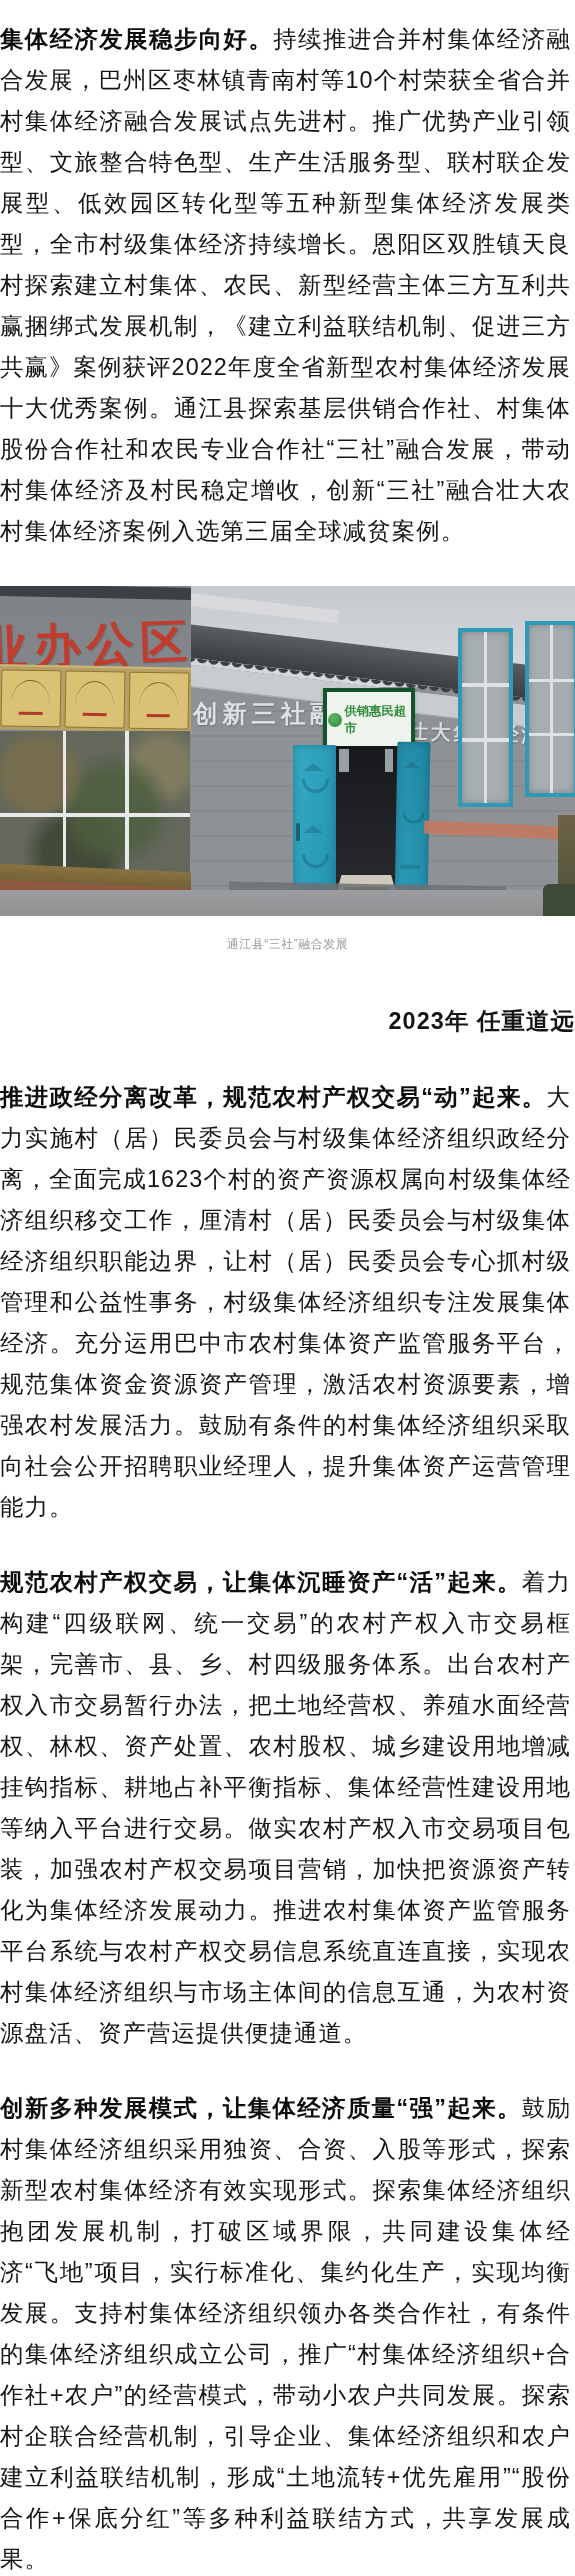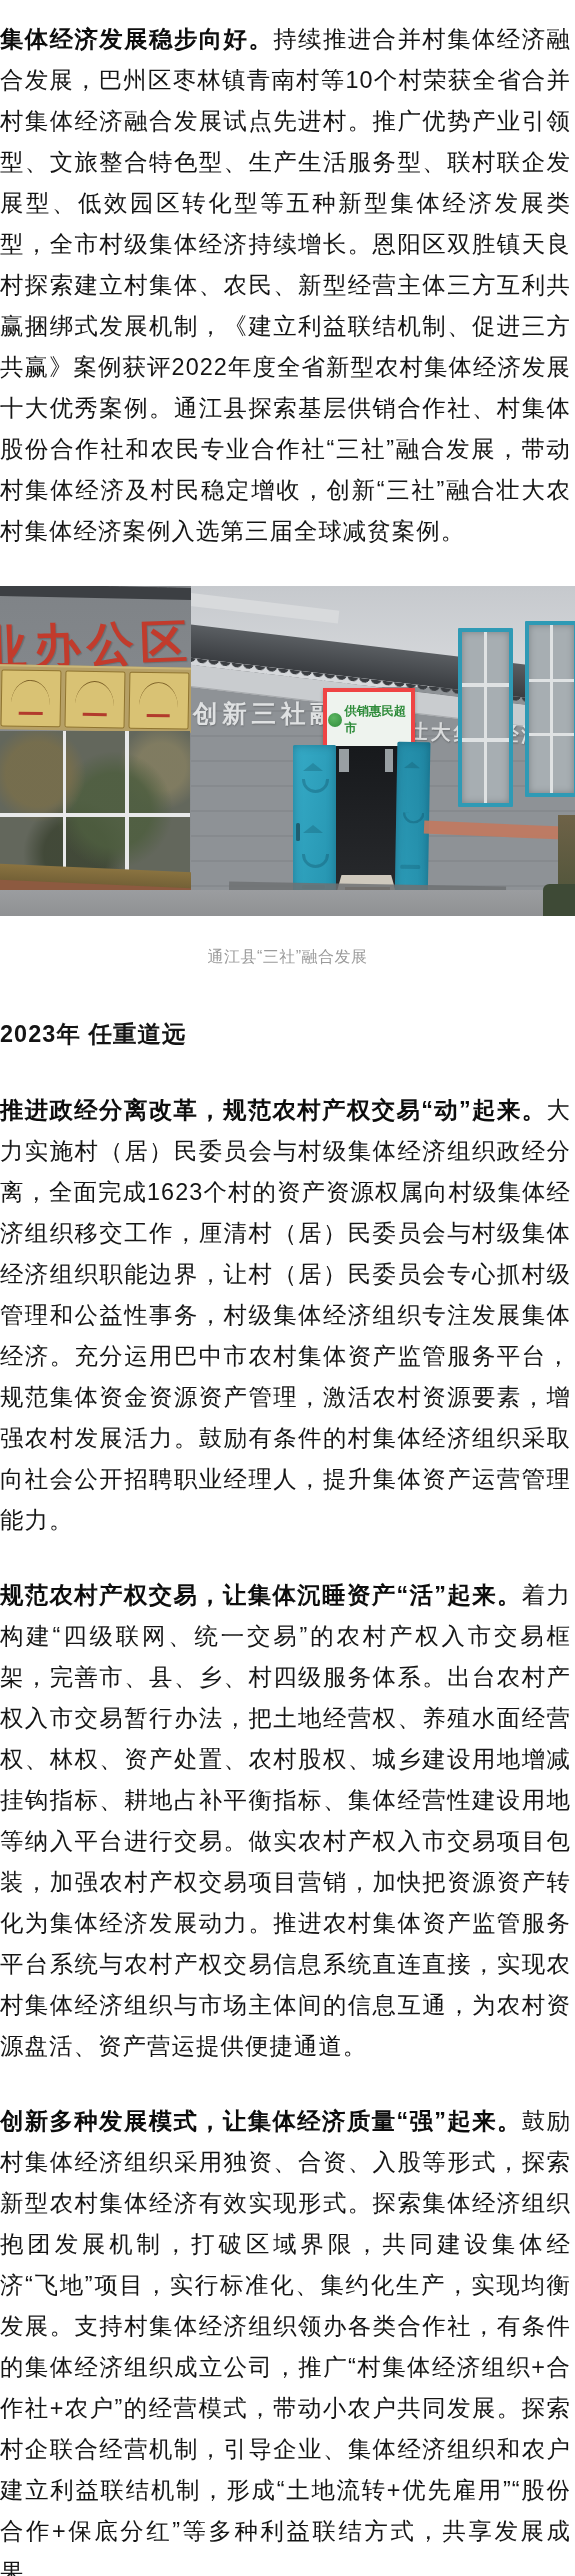--- a/index.html
+++ b/index.html
@@ -10,24 +10,24 @@
   .article{padding-top:19px;}
   p.para{
     font-size:23.4px;line-height:41px;letter-spacing:1.1px;
     text-align:justify;margin:0 4px 34px 0;color:#151515;
   }
   p.para:last-child{margin-bottom:0;}
   p.para strong{font-weight:700;color:#0d0d0d;}
 
   h2.section{
     font-size:23.4px;line-height:33px;font-weight:700;letter-spacing:1.1px;
-    margin:47px 0 39px 0;color:#141414;
+    margin:47px 0 39px 0;color:#141414;text-align:right;
   }
   .caption{
-    margin-top:27px;text-align:center;font-size:16px;line-height:28px;
+    margin-top:14px;text-align:center;font-size:12px;line-height:28px;
     color:#9a9a9a;letter-spacing:0.5px;
   }
 
   
   figure.photo{
     position:relative;width:575px;height:330px;margin:28px 0 0 0;
     overflow:hidden;background:#9ba0a4;
   }
   .abs{position:absolute;}
   .sky{left:0;top:0;width:575px;height:160px;background:linear-gradient(180deg,#c6c9cd,#e3e5e7);}
@@ -77,21 +77,21 @@
 
   .slogan-left{
     left:193px;top:111px;font-size:24.5px;color:#dfe1e2;letter-spacing:4.8px;
     white-space:nowrap;text-shadow:0.5px 1.1px 1.6px rgba(0,0,0,.25);font-weight:700;
   }
   .slogan-right{
     left:408px;top:134px;font-size:20px;color:#d9dbdc;letter-spacing:2.7px;
     white-space:nowrap;text-shadow:0.5px 1.1px 1.6px rgba(0,0,0,.25);font-weight:700;transform:rotate(1.5deg);
   }
   .shop-sign{
-    left:323px;top:102px;width:92px;height:63px;background:#ef4444;
+    left:323px;top:102px;width:92px;height:63px;background:#14532d;
     padding:4.3px;box-sizing:border-box;box-shadow:0 1.6px 3.2px rgba(0,0,0,.25);
   }
   .shop-sign-inner{
     width:100%;height:100%;background:#eef3ee;display:flex;align-items:center;
     justify-content:center;gap:2.1px;box-sizing:border-box;padding:1.1px;
   }
   .sign-logo{width:14px;height:14px;border-radius:50%;background:radial-gradient(circle at 40% 35%,#5cb561,#2e8b3a);flex:0 0 auto;}
   .sign-text{font-size:12.3px;font-weight:700;color:#2e8b3a;letter-spacing:0;}
 
   .doorway{left:335px;top:160px;width:63px;height:164px;background:linear-gradient(180deg,#17191c,#2a2c2f);}

